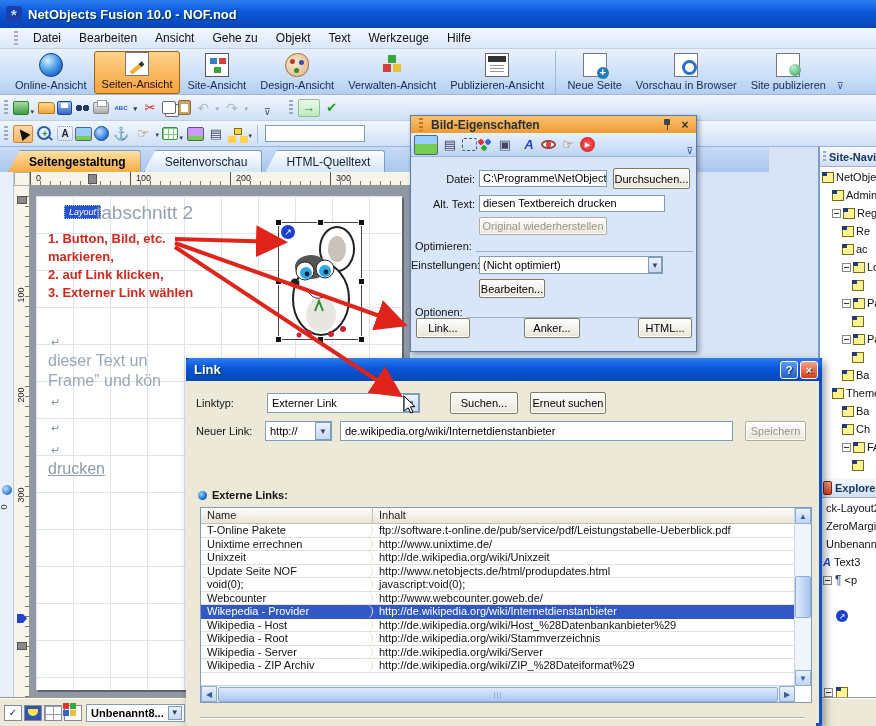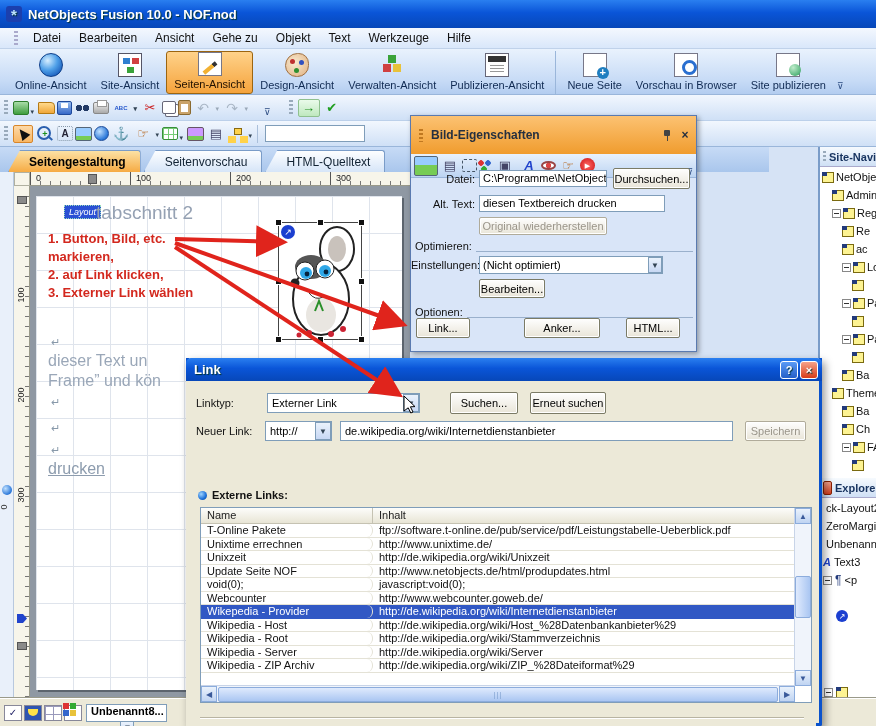--- a/index.html
+++ b/index.html
@@ -177,28 +177,28 @@
   
   .statusbar{position:absolute;left:0;top:698px;width:876px;height:28px;background:#ece9d8;
     border-top:1px solid #fff;box-shadow:0 -1px 0 #9a9a8a;display:flex;align-items:center;padding-left:4px;gap:2px;}
   .sbico{width:18px;height:16px;border:1px solid #889;background:#fff;display:inline-flex;align-items:center;justify-content:center;
     font-size:10px;color:#226;position:relative;flex:none;}
   .b-half{background:#2f55b0;}
   .b-half::before{content:"";width:10px;height:7px;background:#ffe348;border-radius:0 0 6px 6px;}
   .b-win{background-image:linear-gradient(#99b 1px,transparent 1px),linear-gradient(90deg,#99b 1px,transparent 1px);background-size:8px 8px;}
   .b-grid::before{content:"";width:6px;height:6px;background:#d33;box-shadow:7px 0 0 #3a3,0 7px 0 #36c,7px 7px 0 #e8c23a;margin:-7px 7px 7px -7px;}
   .sbcombo{height:18px;background:#fff;border:1px solid #7f9db9;display:flex;align-items:center;font-size:11px;
-    font-weight:bold;padding:0 2px 0 4px;margin-left:2px;gap:4px;flex-direction:column;}
+    font-weight:bold;padding:0 2px 0 4px;margin-left:2px;gap:4px;}
   .ddbtn{width:14px;height:14px;background:linear-gradient(#eaf2fc,#c8d8f4);border:1px solid #7f9db9;font-size:8px;
     display:inline-flex;align-items:center;justify-content:center;color:#345;flex:none;}
 
   
   .palette{position:absolute;left:410px;top:115px;width:287px;height:237px;background:#d9e5f8;
     border:1px solid #5a7ab0;box-shadow:2px 2px 5px rgba(0,0,0,.35);z-index:5;}
-  .pal-title{height:38px;background:linear-gradient(#fcc272,#f09c2e);display:flex;align-items:center;gap:4px;
+  .pal-title{height:17px;background:linear-gradient(#fcc272,#f09c2e);display:flex;align-items:center;gap:4px;
     padding:0 4px;font-size:12px;font-weight:bold;color:#26303f;}
   .pal-title .grip{height:13px;background:repeating-linear-gradient(#c07820 0 2px,transparent 2px 4px);}
   .pal-title .sp{flex:1;}
   .pinbtn{width:13px;height:13px;position:relative;}
   .pinbtn::before{content:"";position:absolute;left:3px;top:1px;width:6px;height:6px;background:#444;border-radius:1px;}
   .pinbtn::after{content:"";position:absolute;left:5.5px;top:7px;width:1.5px;height:5px;background:#444;}
   .palclose{font-size:12px;font-weight:bold;color:#26303f;width:14px;text-align:center;}
   .pal-icons{height:24px;background:linear-gradient(#e8f1fd,#bcd4f2);display:flex;align-items:center;padding-left:3px;
     border-bottom:1px solid #9ab6da;}
   .pi{width:24px;height:20px;display:inline-flex;align-items:center;justify-content:center;border-radius:2px;
@@ -283,28 +283,28 @@
     <span><span class="mi">Datei</span><span class="mi">Bearbeiten</span><span class="mi">Ansicht</span><span class="mi">Gehe zu</span><span class="mi">Objekt</span><span class="mi">Text</span><span class="mi">Werkzeuge</span><span class="mi">Hilfe</span></span>
   </div>
 
   <div class="viewbar">
     <span style="display:flex">
       <div class="vb">
         <span class="vico i-globe"></span>
         <span class="vlabel">Online-Ansicht</span>
       </div>
 
+      <div class="vb active">
+        <span class="vico i-pageedit"></span>
+        <span class="vlabel">Seiten-Ansicht</span>
+      </div>
+
       <div class="vb">
         <span class="vico i-site"></span>
         <span class="vlabel">Site-Ansicht</span>
-      </div>
-
-      <div class="vb active">
-        <span class="vico i-pageedit"></span>
-        <span class="vlabel">Seiten-Ansicht</span>
       </div>
 
       <div class="vb">
         <span class="vico i-design"></span>
         <span class="vlabel">Design-Ansicht</span>
       </div>
 
       <div class="vb">
         <span class="vico i-cubes"></span>
         <span class="vlabel">Verwalten-Ansicht</span>
@@ -710,22 +710,22 @@
     <span class="plabel" style="left:0px;top:143px;width:64px">Einstellungen:</span>
     <div class="pcombo" style="left:68px;top:140px;width:184px">
       <span class="val">(Nicht optimiert)</span>
       <span class="ddbtn">▼</span>
     </div>
     <div class="xpbtn" style="left:68px;top:163px;width:66px;height:19px">Bearbeiten...</div>
     <div class="gsep" style="left:4px;top:190px;width:278px;--w:210px">
         <span>Optionen:</span>
       </div>
     <div class="xpbtn" style="left:5px;top:202px;width:54px;height:20px">Link...</div>
-    <div class="xpbtn" style="left:113px;top:202px;width:76px;height:20px">Anker...</div>
-    <div class="xpbtn" style="left:215px;top:202px;width:54px;height:20px">HTML...</div>
+    <div class="xpbtn" style="left:113px;top:202px;width:56px;height:20px">Anker...</div>
+    <div class="xpbtn" style="left:227px;top:202px;width:54px;height:20px">HTML...</div>
   </div>
 
   <div class="linkdlg">
     <div class="dlgtitle">
       <span>Link</span>
       <span class="sp"></span>
       <span class="tbtn q">?</span>
       <span class="tbtn x">×</span>
     </div>
     <div class="dlgbody">

